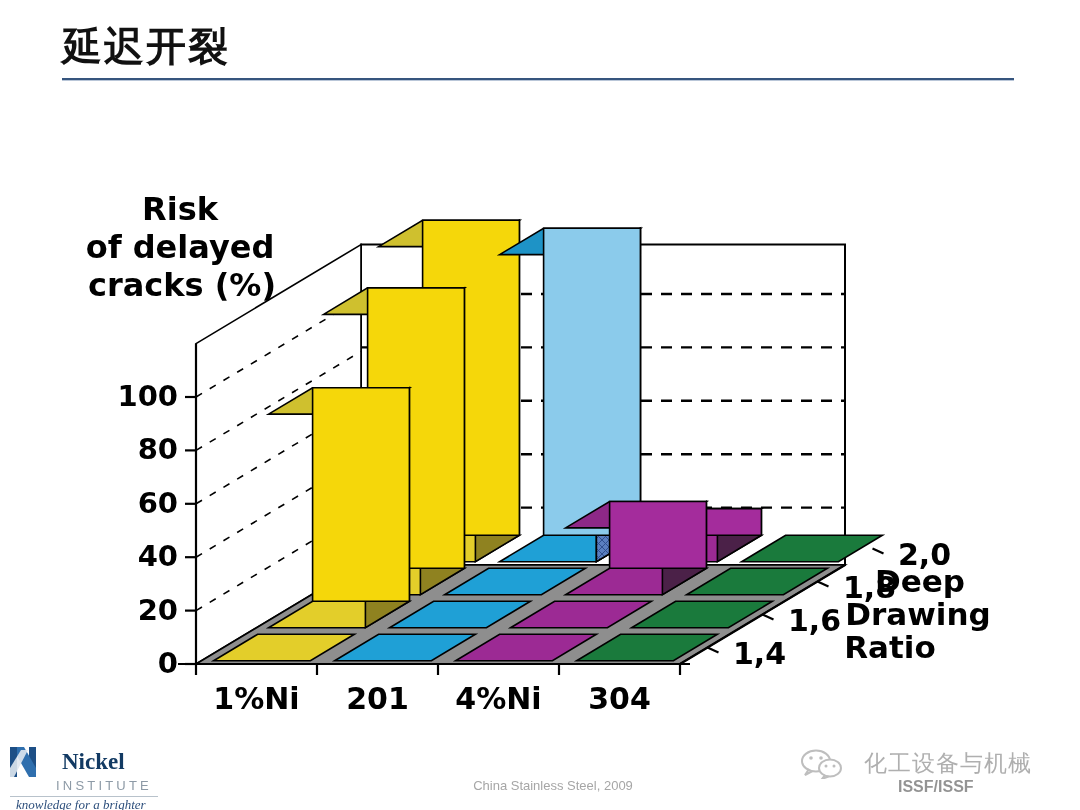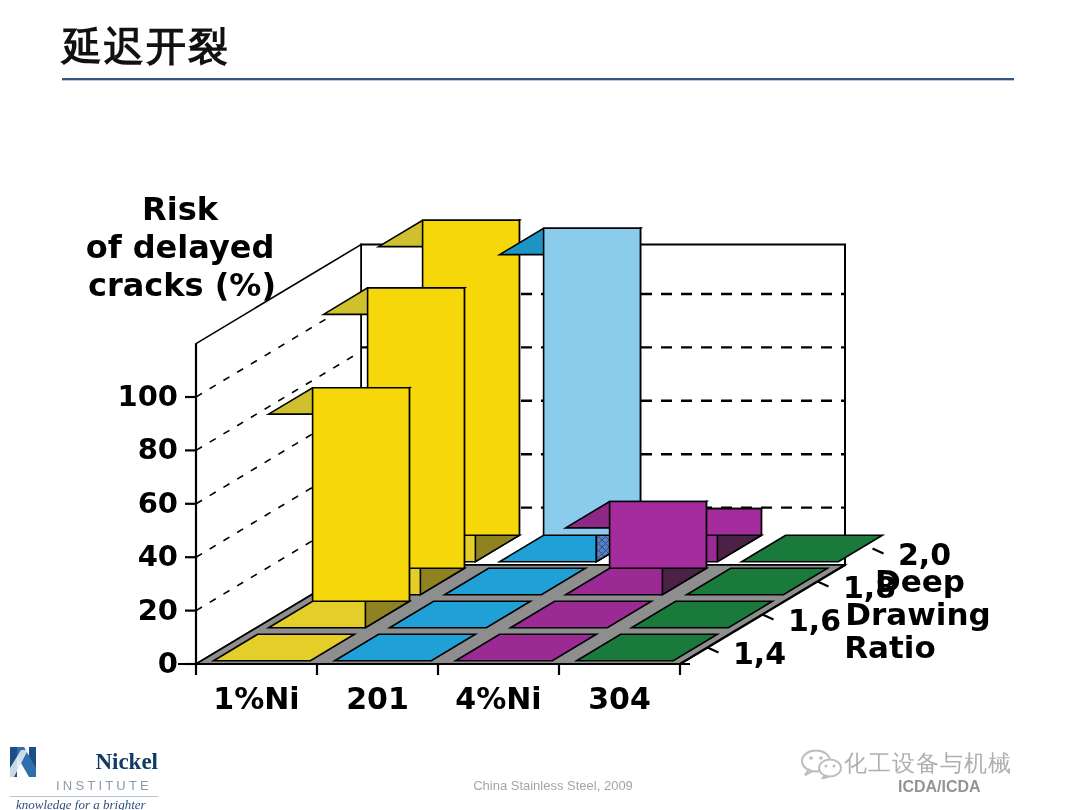--- a/index.html
+++ b/index.html
@@ -45,21 +45,21 @@
     width: 1080px; height: 600px;
   }
   #chart svg { display: block; }
 
   
   #logo-block {
     position: absolute;
     left: 8px; top: 746px;
     width: 150px;
   }
-  .logo-row { display: flex; align-items: center; gap: 24px; justify-content: space-between; }
+  .logo-row { display: flex; align-items: center; gap: 24px; }
   .logo-mark { width: 30px; height: 32px; }
   .logo-word {
     font-family: "Liberation Serif", serif;
     font-size: 23px; font-weight: 700;
     color: #123a63; line-height: 24px;
   }
   .logo-sub {
     font-size: 13px; letter-spacing: 3.2px;
     color: #8d9aa6; margin-left: 48px; line-height: 16px;
   }
@@ -79,21 +79,21 @@
     text-align: center;
     font-size: 13px; color: #a6a6a6; margin-left: 13px;
   }
 
   #watermark {
     position: absolute;
     left: 800px; top: 748px;
     width: 270px; height: 58px;
     opacity: .55;
   }
-  #wm-row { display: flex; align-items: center; gap: 0; }
+  #wm-row { display: flex; align-items: center; gap: 20px; }
   #wm-text {
     font-family: "DejaVu Sans", "Liberation Sans", sans-serif;
     font-size: 23px; color: #6e6e6e; letter-spacing: 1px;
     white-space: nowrap;
   }
   #issf {
     position: absolute;
     left: 98px; top: 30px;
     font-size: 16px; font-weight: 700; color: #3c3c3c;
     white-space: nowrap;
@@ -232,16 +232,16 @@
         <path d="M9 20 L5 26 L12.5 22" fill="none" stroke="#8a8a8a" stroke-width="2"></path>
         <circle cx="11" cy="9" r="1.8" fill="#8a8a8a"></circle>
         <circle cx="21" cy="9" r="1.8" fill="#8a8a8a"></circle>
         <ellipse cx="30" cy="19" rx="11" ry="8.5" fill="#ffffff" stroke="#8a8a8a" stroke-width="2"></ellipse>
         <path d="M25 26 L22 30 L28.5 27.5" fill="none" stroke="#8a8a8a" stroke-width="2"></path>
         <circle cx="26" cy="17" r="1.5" fill="#8a8a8a"></circle>
         <circle cx="34" cy="17" r="1.5" fill="#8a8a8a"></circle>
       </svg>
       <div id="wm-text">化工设备与机械</div>
     </div>
-    <div id="issf">ICDA/ICDA</div>
+    <div id="issf">ISSF/ISSF</div>
   </div>
 
 </div>
 
 </body></html>

